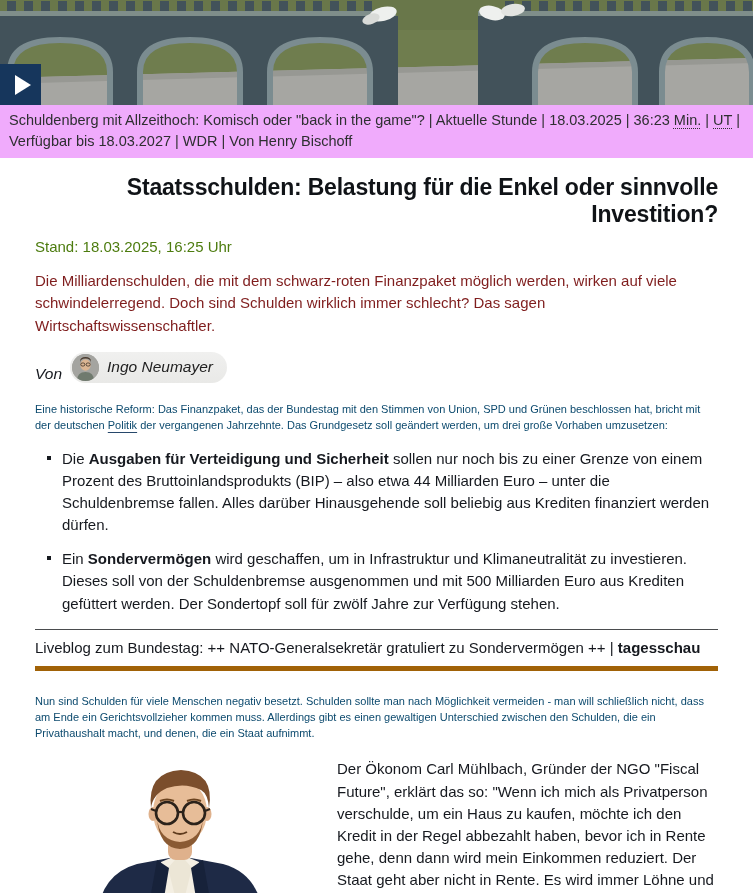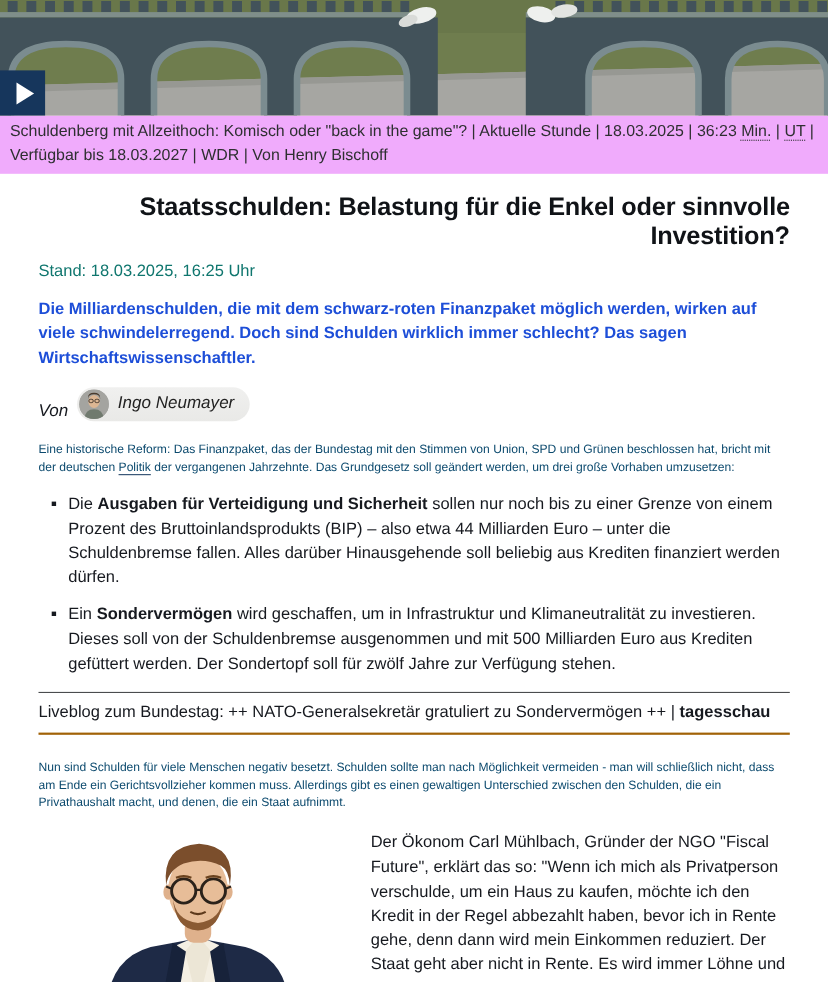--- a/index.html
+++ b/index.html
@@ -46,24 +46,24 @@
   
   .article { padding: 14px 35px 0 35px; }
   h1.headline {
     font-size: 23px;
     font-weight: 700;
     letter-spacing: -0.2px;
     color: #101317;
     margin: 2px 0 10px 0;
     text-align: right;
   }
-  .stand { font-size: 15px; color: #0f766e; margin-bottom: 15px; }
+  .stand { font-size: 15px; color: #4d7c0f; margin-bottom: 15px; }
   .intro {
-    font-size: 15px; font-weight: 700; line-height: 1.48;
-    color: #1d4ed8; margin-bottom: 15px;
+    font-size: 15px; font-weight: 400; line-height: 1.48;
+    color: #7f1d1d; margin-bottom: 15px;
   }
 
   .author-row { display: flex; align-items: flex-end; margin: 2px 0 18px 0; }
   .author-prefix { font-style: italic; font-size: 15.5px; margin-right: 8px; }
   .author-pill {
     display: inline-flex; align-items: center;
     background: linear-gradient(#f0f0ef, #e9e9e7);
     border-radius: 16px;
     padding: 2px 14px 2px 2px;
     cursor: pointer;
@@ -93,21 +93,21 @@
     margin-bottom: 12px;
   }
   ul.bullet-list li::before {
     content: "";
     position: absolute; left: -15px; top: 8px;
     width: 4px; height: 4px; background: #16191f;
   }
 
   .liveblog {
     border-top: 1px solid #4a4c4e;
-    border-bottom: 2px solid #a16207;
+    border-bottom: 5px solid #a16207;
     padding: 9px 0 10px 0;
     margin: 14px 0 22px 0;
     font-size: 15px;
     cursor: pointer;
   }
   .liveblog b { font-weight: 700; }
 
   
   .media-row { display: flex; gap: 12px; margin: 4px 0 10px 0; }
   .portrait-figure { width: 290px; flex: 0 0 290px; }

